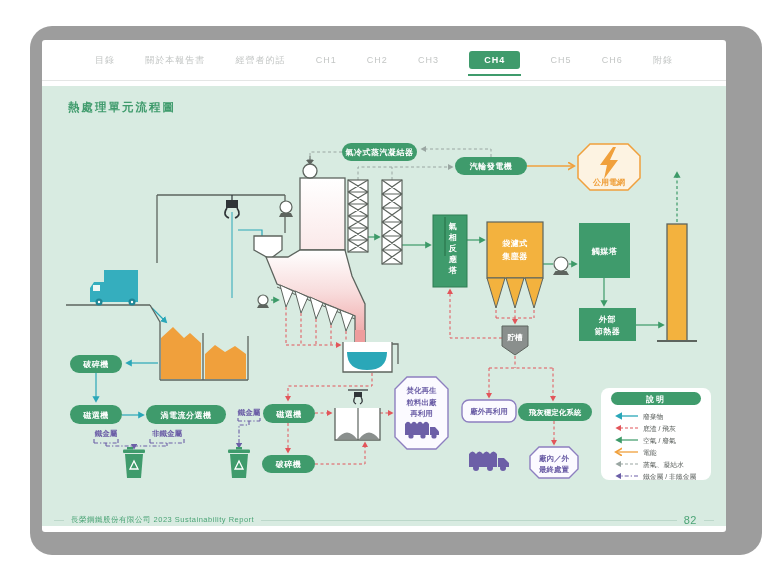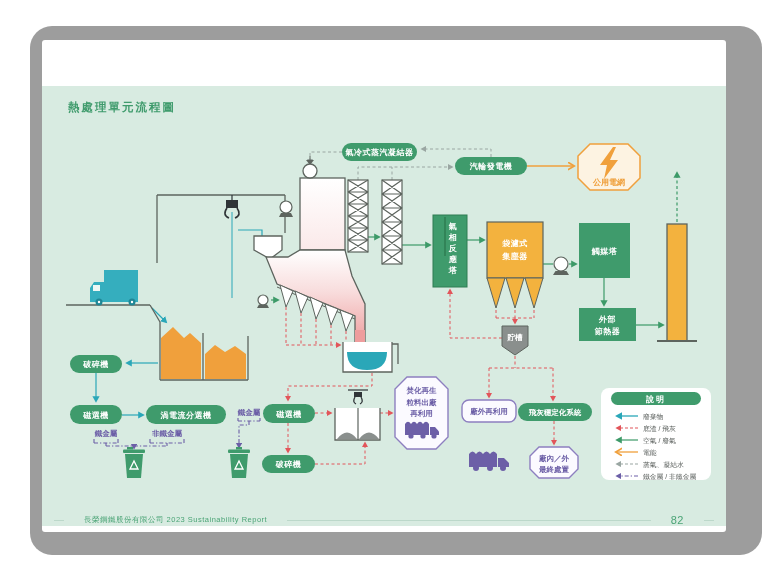--- a/index.html
+++ b/index.html
@@ -9,35 +9,47 @@
   .page{position:absolute;left:42px;top:40px;width:684px;height:492px;background:#fff;border-radius:3px}
   .nav{height:40px;display:flex;align-items:center;justify-content:space-around;padding:0 38px;
        border-bottom:1px solid #e4e6e5;font-size:9px;color:#c3c6c5;letter-spacing:1px;white-space:nowrap}
   .tab{cursor:default}
   .tab.active{background:#3f9b6c;color:#fff;padding:4px 15px;border-radius:3px;position:relative;font-weight:bold}
   .tab.active::after{content:"";position:absolute;left:-1px;right:-1px;bottom:-7px;height:2px;background:#3f9b6c}
   .content{position:absolute;top:46px;left:0;right:0;height:440px;background:#d8ebe1}
   .dtitle{position:absolute;left:26px;top:14px;color:#3f9b6c;font-weight:bold;font-size:11.5px;letter-spacing:2px}
   svg.diagram{position:absolute;left:0;top:0}
   .footer{position:absolute;left:0;right:0;bottom:0;height:40px;top:460px;display:flex;align-items:center;
-          gap:20px;padding:0 12px;font-size:7.5px;color:#4ba476;letter-spacing:.5px}
+          gap:7px;padding:0 12px;font-size:7.5px;color:#4ba476;letter-spacing:.5px}
   .fline{height:1px;background:#bcd8ca}
   .fline.s{width:10px}.fline.l{flex:1}
   .pageno{font-size:11px;color:#4ba476}
   text{font-family:"Liberation Sans",sans-serif}
   .wt{fill:#fff;font-size:8px;font-weight:bold;letter-spacing:.5px}
   .pt{fill:#6c5fa7;font-size:7.5px;font-weight:bold}
   .lg{fill:#555a57;font-size:6.8px}
 </style>
 </head>
 <body>
 
 <div class="mat"></div>
 <div class="page">
 
+  <div class="nav">
+    <span class="tab">目錄</span>
+    <span class="tab">關於本報告書</span>
+    <span class="tab">經營者的話</span>
+    <span class="tab">CH1</span>
+    <span class="tab">CH2</span>
+    <span class="tab">CH3</span>
+    <span class="tab active">CH4</span>
+    <span class="tab">CH5</span>
+    <span class="tab">CH6</span>
+    <span class="tab">附錄</span>
+  </div>
 
   <div class="content">
     <div class="dtitle">熱處理單元流程圖</div>
 
     <svg class="diagram" width="684" height="414" viewBox="0 0 684 414">
       <defs>
         <marker id="aT" markerWidth="7" markerHeight="7" refX="4" refY="3" orient="auto">
             <path d="M0,0L5.5,3L0,6Z" fill="#2aa7b8"></path>
           </marker>
         <marker id="aR" markerWidth="7" markerHeight="7" refX="4" refY="3" orient="auto">

